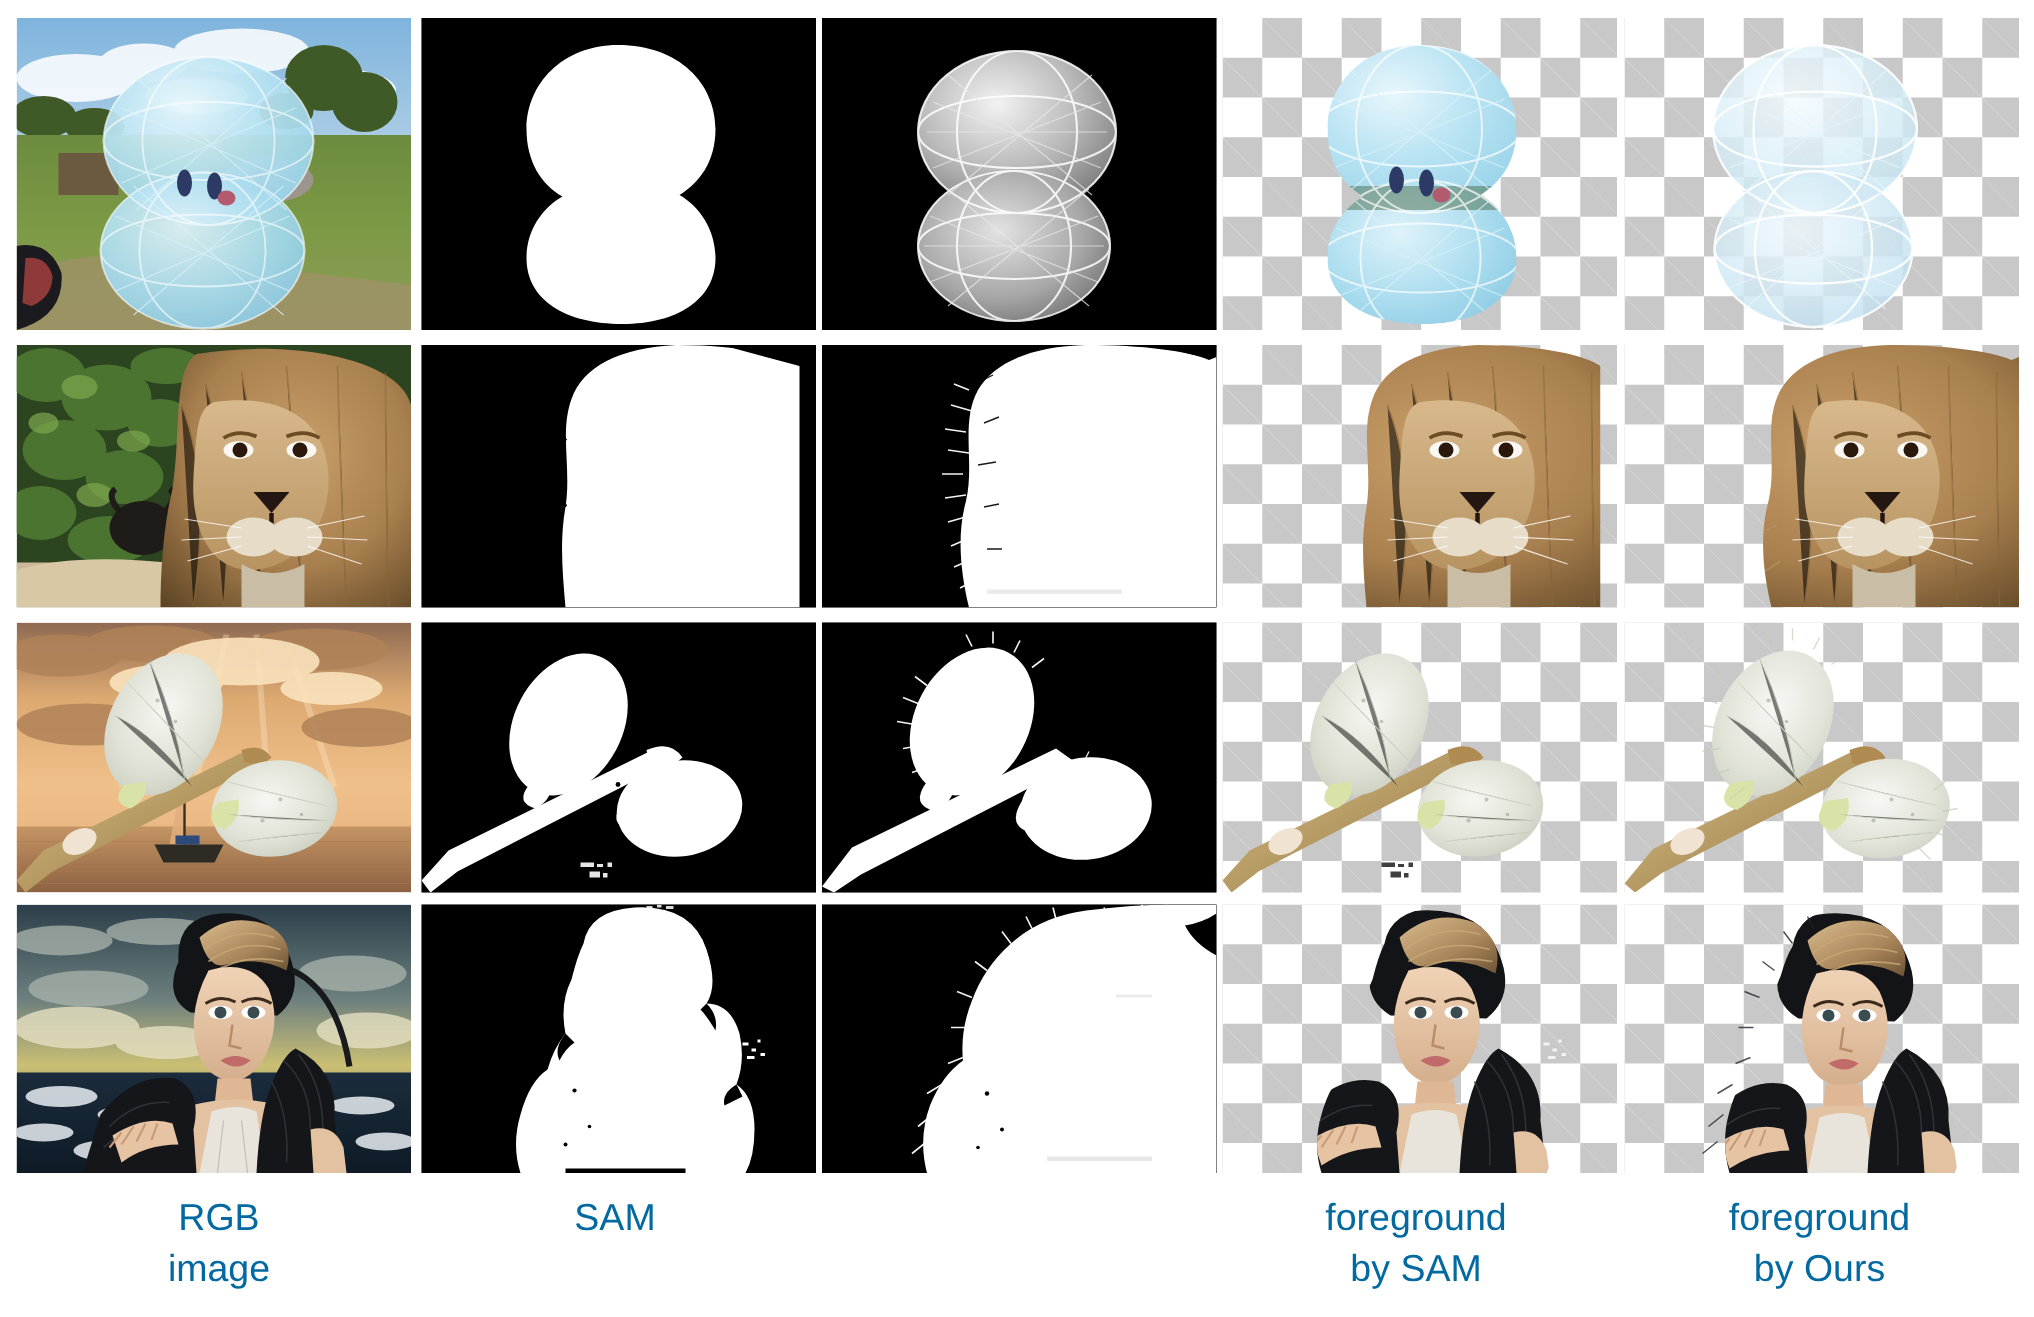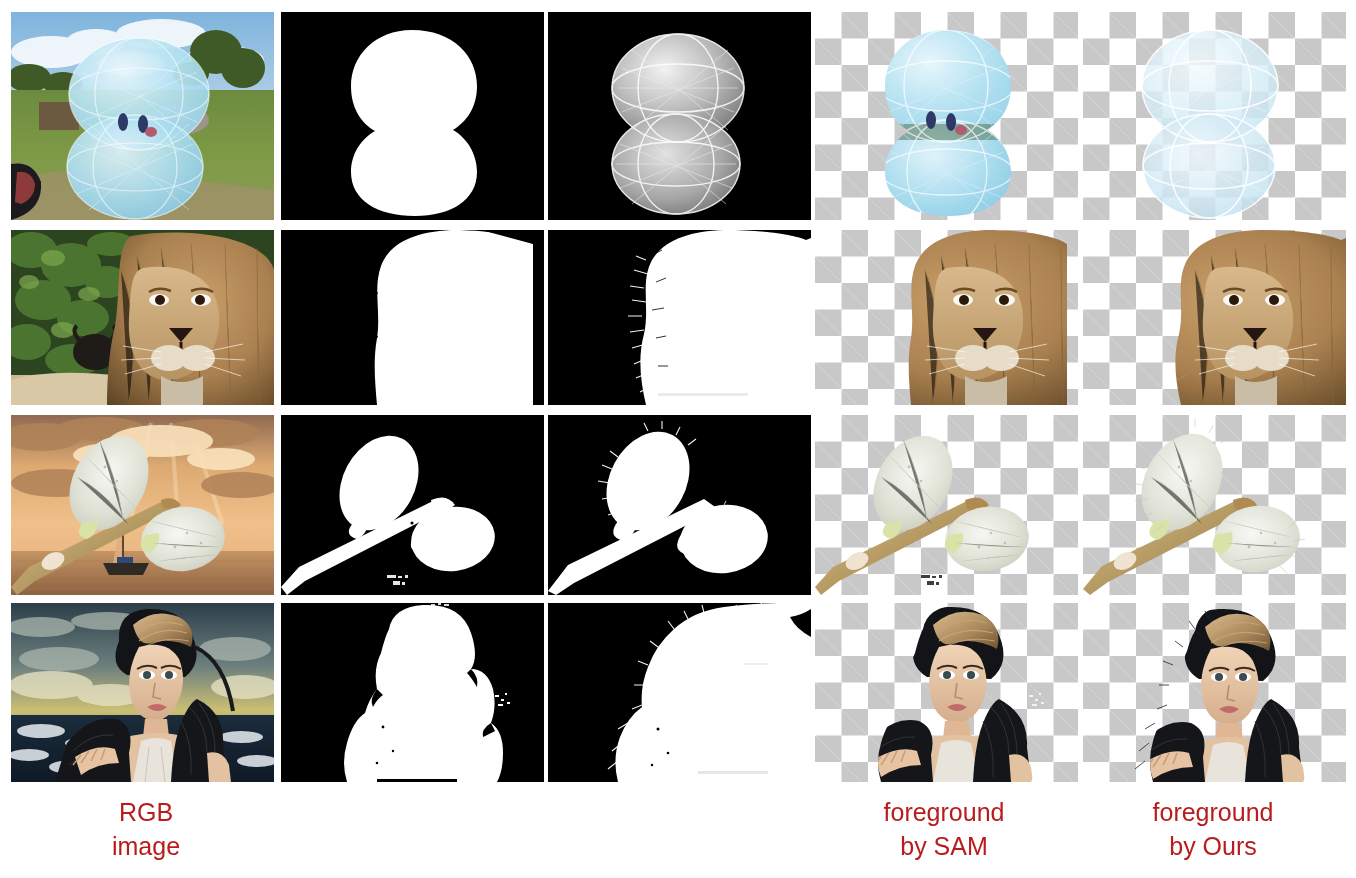--- a/index.html
+++ b/index.html
@@ -26,21 +26,21 @@
       linear-gradient(45deg, #c8c8c8 25%, transparent 25%, transparent 75%, #c8c8c8 75%);
     background-size: 53px 53px;
     background-position: 0 0, 26.5px 26.5px;
     background-color: #ffffff;
   }
   svg.art { display: block; width: 100%; height: 100%; }
 
   .caption {
     position: absolute;
     text-align: center;
-    color: #b91c1c;
+    color: #0369a1;
     font-size: 25px;
     line-height: 34px;
     font-family: "Liberation Sans", sans-serif;
     white-space: pre-line;
   }
 </style>
 </head>
 <body>
 
 <div id="figure">
@@ -834,18 +834,19 @@
         <path d="M198 152 Q214 148 220 164 L222 179 L200 179 Z" fill="#e3c2a1"></path>
       </g>
       <g stroke="#23242a" stroke-width="1" opacity="0.8">
         <path d="M112 26 L106 18 M126 16 L122 8 M100 44 L92 38 M90 62 L80 58 M86 82 L76 82 M84 102 L74 106 M72 120 L62 126 M66 140 L56 148 M62 158 L52 166"></path>
       </g>
     </svg>
   </div>
 
   <div class="caption" style="left:46px;top:795px;width:200px">RGB
 image</div>
+  <div class="caption" style="left:310px;top:795px;width:200px">SAM</div>
   <div class="caption" style="left:824px;top:795px;width:240px">foreground
 by SAM</div>
   <div class="caption" style="left:1093px;top:795px;width:240px">foreground
 by Ours</div>
 
 </div>
 
 </body></html>

